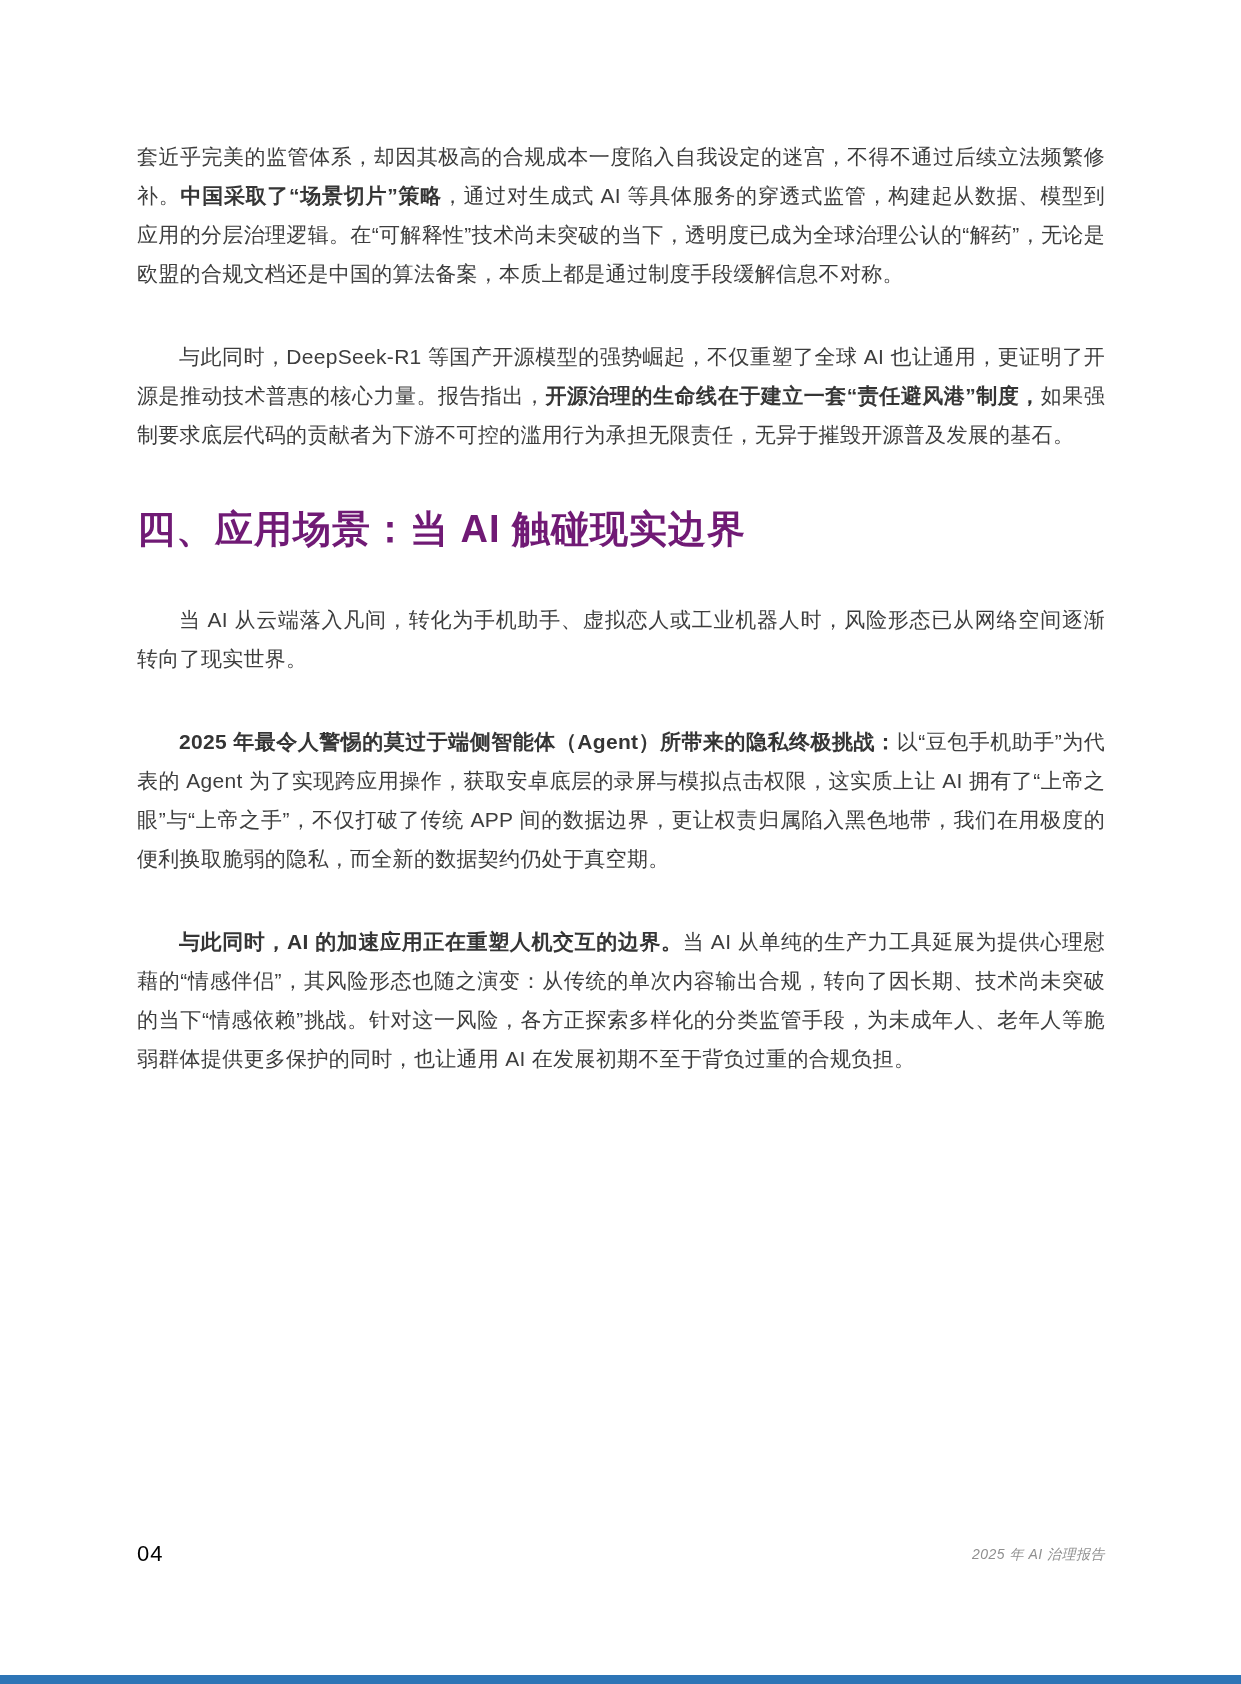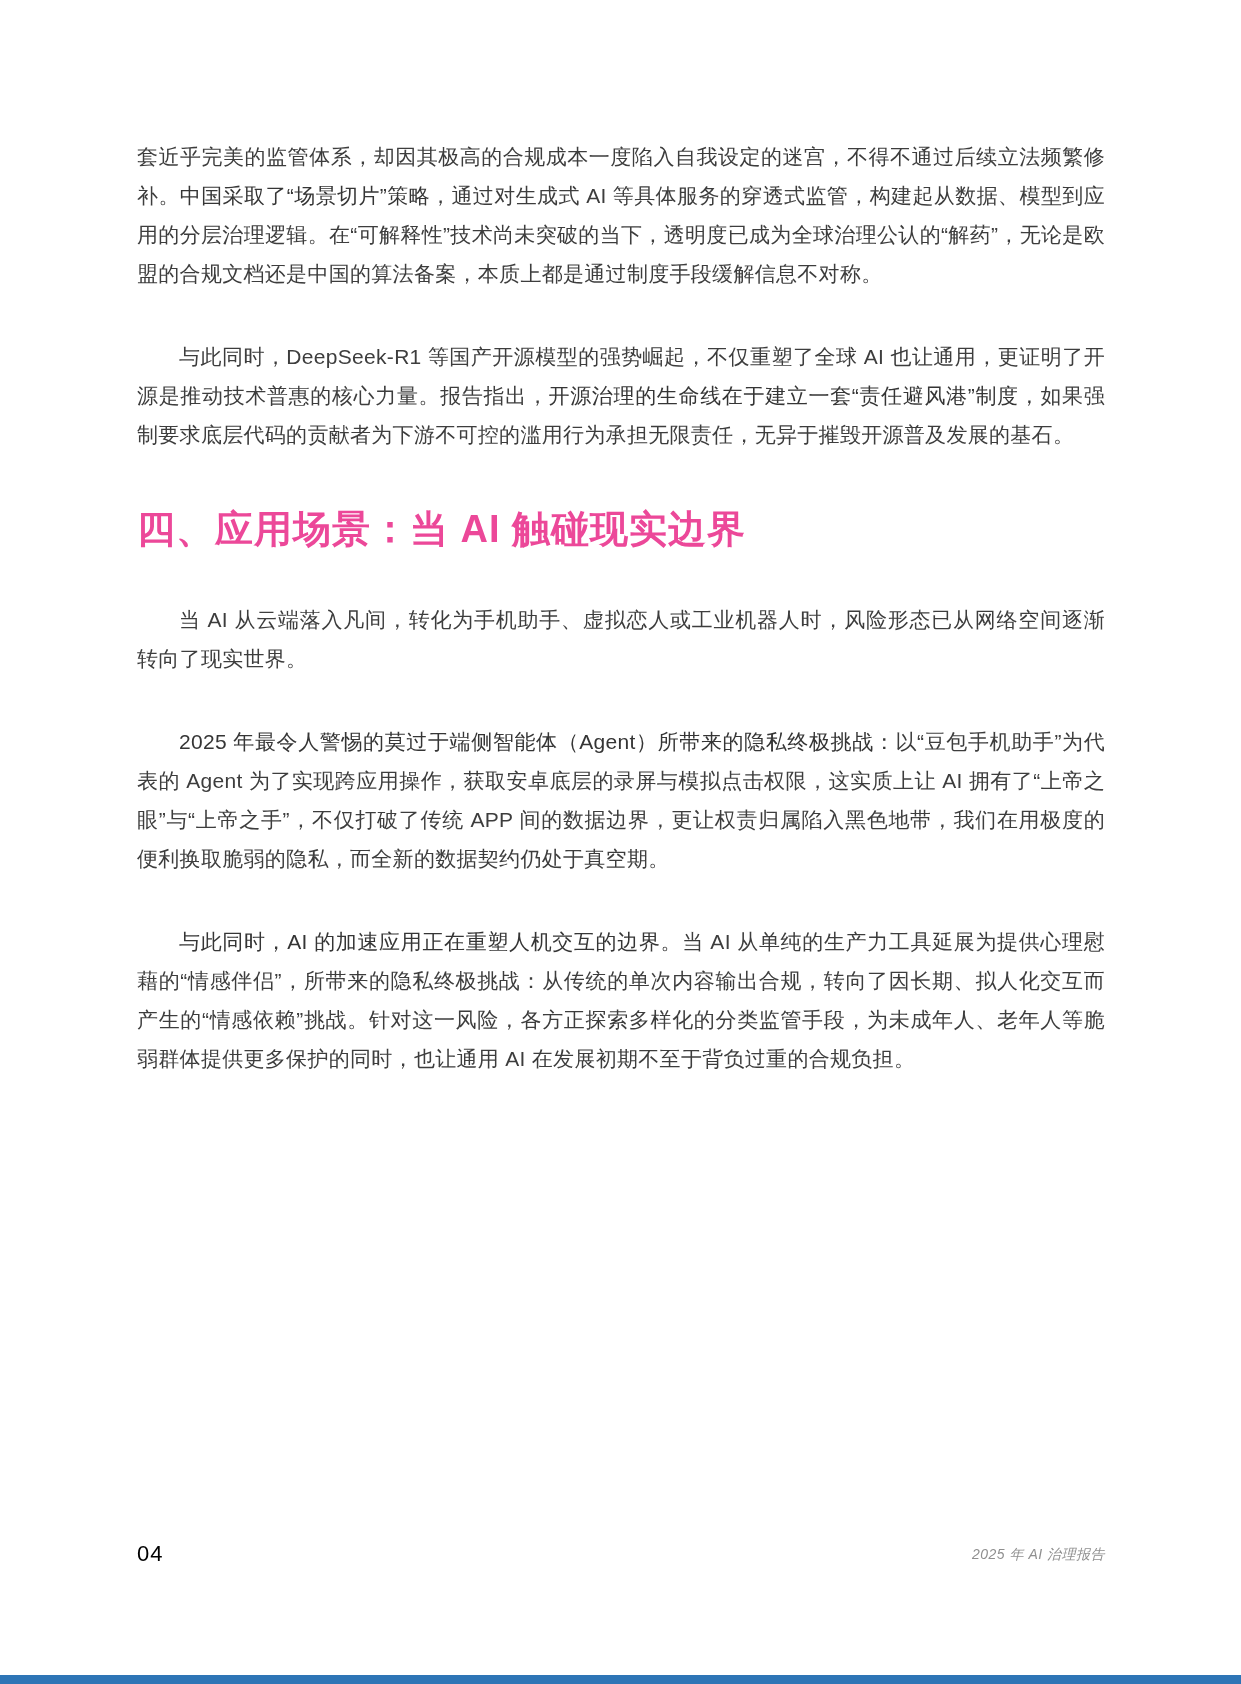--- a/index.html
+++ b/index.html
@@ -19,21 +19,21 @@
     left: 137px;
     top: 137px;
     width: 968px;
   }
   .para {
     font-size: 21px;
     line-height: 39px;
     text-align: justify;
     letter-spacing: 0.3px;
   }
-  .para strong { font-weight: normal; color: #353535; }
+  .para strong { font-weight: bold; color: #353535; }
   .indent { text-indent: 2em; }
   .para + .para { margin-top: 44px; }
   .p1 { margin-bottom: 29px; }
   .section-heading {
     margin: 46px 0 42px 0;
     font-size: 38px;
     line-height: 58px;
     font-weight: bold;
     color: #5F4BA0;
     letter-spacing: 1px;
@@ -67,27 +67,27 @@
 </head>
 <body>
 
 <div class="page">
   <div class="content">
 
     <p class="para p1"><span>套近乎完美的监管体系，却因其极高的合规成本一度陷入自我设定的迷宫，不得不通过后续立法频繁修补。</span><strong>中国采取了“场景切片”策略</strong><span>，通过对生成式 AI 等具体服务的穿透式监管，构建起从数据、模型到应用的分层治理逻辑。在“可解释性”技术尚未突破的当下，透明度已成为全球治理公认的“解药”，无论是欧盟的合规文档还是中国的算法备案，本质上都是通过制度手段缓解信息不对称。</span></p>
 
     <p class="para indent"><span>与此同时，DeepSeek-R1 等国产开源模型的强势崛起，不仅重塑了全球 AI 也让通用，更证明了开源是推动技术普惠的核心力量。报告指出，</span><strong>开源治理的生命线在于建立一套“责任避风港”制度，</strong><span>如果强制要求底层代码的贡献者为下游不可控的滥用行为承担无限责任，无异于摧毁开源普及发展的基石。</span></p>
 
-    <h2 class="section-heading" style="color: #ec4899;">四、应用场景：当 AI 触碰现实边界</h2>
+    <h2 class="section-heading" style="color: #701a75;">四、应用场景：当 AI 触碰现实边界</h2>
 
     <p class="para indent"><span>当 AI 从云端落入凡间，转化为手机助手、虚拟恋人或工业机器人时，风险形态已从网络空间逐渐转向了现实世界。</span></p>
 
     <p class="para indent"><strong>2025 年最令人警惕的莫过于端侧智能体（Agent）所带来的隐私终极挑战：</strong><span>以“豆包手机助手”为代表的 Agent 为了实现跨应用操作，获取安卓底层的录屏与模拟点击权限，这实质上让 AI 拥有了“上帝之眼”与“上帝之手”，不仅打破了传统 APP 间的数据边界，更让权责归属陷入黑色地带，我们在用极度的便利换取脆弱的隐私，而全新的数据契约仍处于真空期。</span></p>
 
-    <p class="para indent"><strong>与此同时，AI 的加速应用正在重塑人机交互的边界。</strong><span>当 AI 从单纯的生产力工具延展为提供心理慰藉的“情感伴侣”，所带来的隐私终极挑战：从传统的单次内容输出合规，转向了因长期、拟人化交互而产生的“情感依赖”挑战。针对这一风险，各方正探索多样化的分类监管手段，为未成年人、老年人等脆弱群体提供更多保护的同时，也让通用 AI 在发展初期不至于背负过重的合规负担。</span></p>
+    <p class="para indent"><strong>与此同时，AI 的加速应用正在重塑人机交互的边界。</strong><span>当 AI 从单纯的生产力工具延展为提供心理慰藉的“情感伴侣”，其风险形态也随之演变：从传统的单次内容输出合规，转向了因长期、技术尚未突破的当下“情感依赖”挑战。针对这一风险，各方正探索多样化的分类监管手段，为未成年人、老年人等脆弱群体提供更多保护的同时，也让通用 AI 在发展初期不至于背负过重的合规负担。</span></p>
 
 
   </div>
 
   <div class="footer-page-number">04</div>
   <div class="footer-report-title">2025 年 AI 治理报告</div>
   <div class="bottom-edge-bar" style="background-color: rgb(46, 117, 182);"></div>
 </div>
 
 </body></html>

